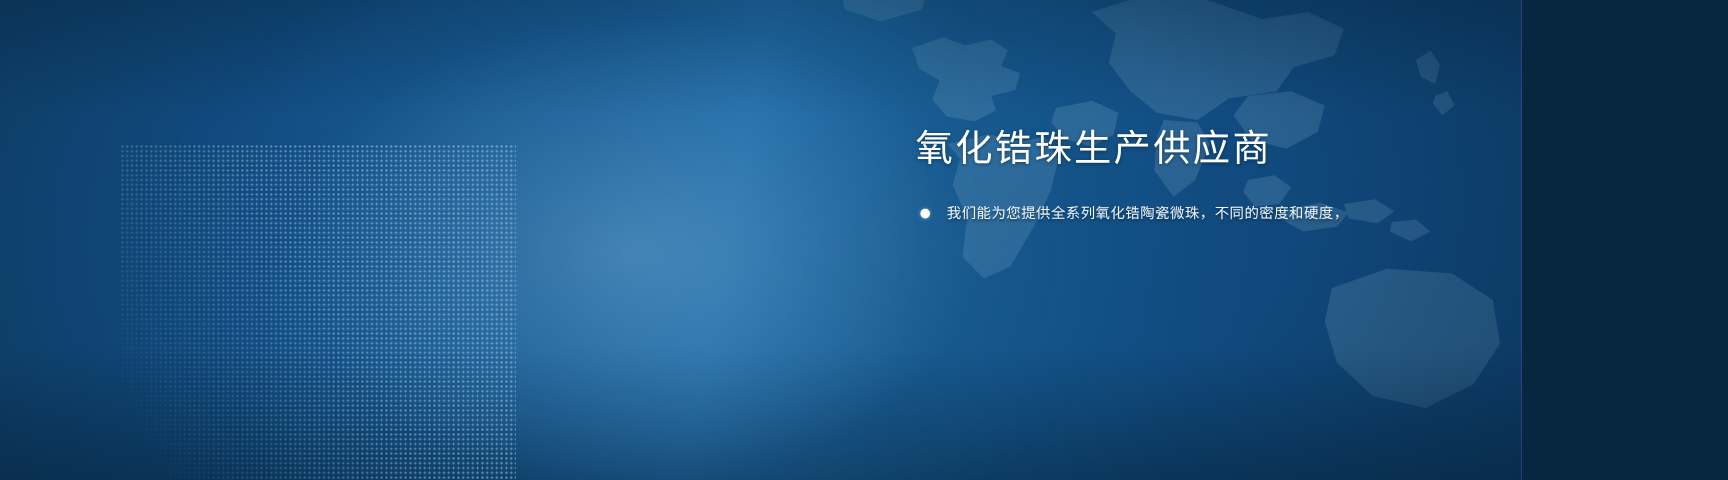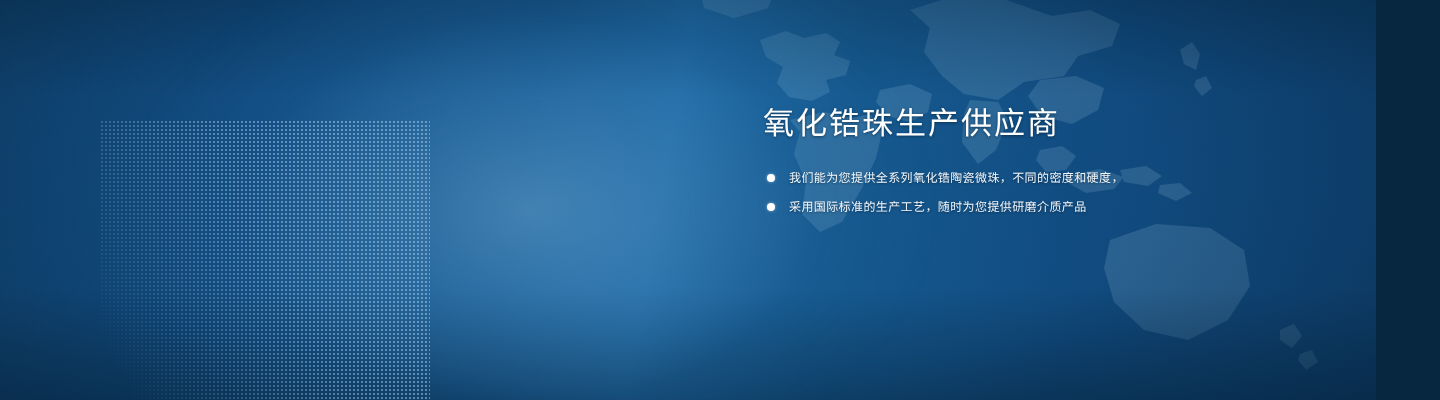--- a/index.html
+++ b/index.html
@@ -7,21 +7,21 @@
     margin: 0;
     padding: 0;
     background: #07263f;
   }
   body {
     font-family: "Liberation Sans", "DejaVu Sans", sans-serif;
   }
 
   .banner {
     position: relative;
-    width: 1376px;
+    width: 1268px;
     height: 400px;
     overflow: hidden;
     background: #8b5cf6;
   }
 
   
   .bg-base {
     position: absolute;
     inset: 0;
     background:
@@ -534,21 +534,17 @@
     <h1 class="headline">氧化锆珠生产供应商</h1>
 
     <ul class="bullets">
 
       <li class="bullet">
         <span class="bullet-dot"></span>
         <span class="bullet-line">我们能为您提供全系列氧化锆陶瓷微珠，不同的密度和硬度，</span>
       </li>
 
 
-      <li class="bullet">
-        <span class="bullet-dot"></span>
-        <span class="bullet-line">采用国际标准的生产工艺，随时为您提供研磨介质产品</span>
-      </li>
 
     </ul>
   </div>
 
 </div>
 
 </body></html>

